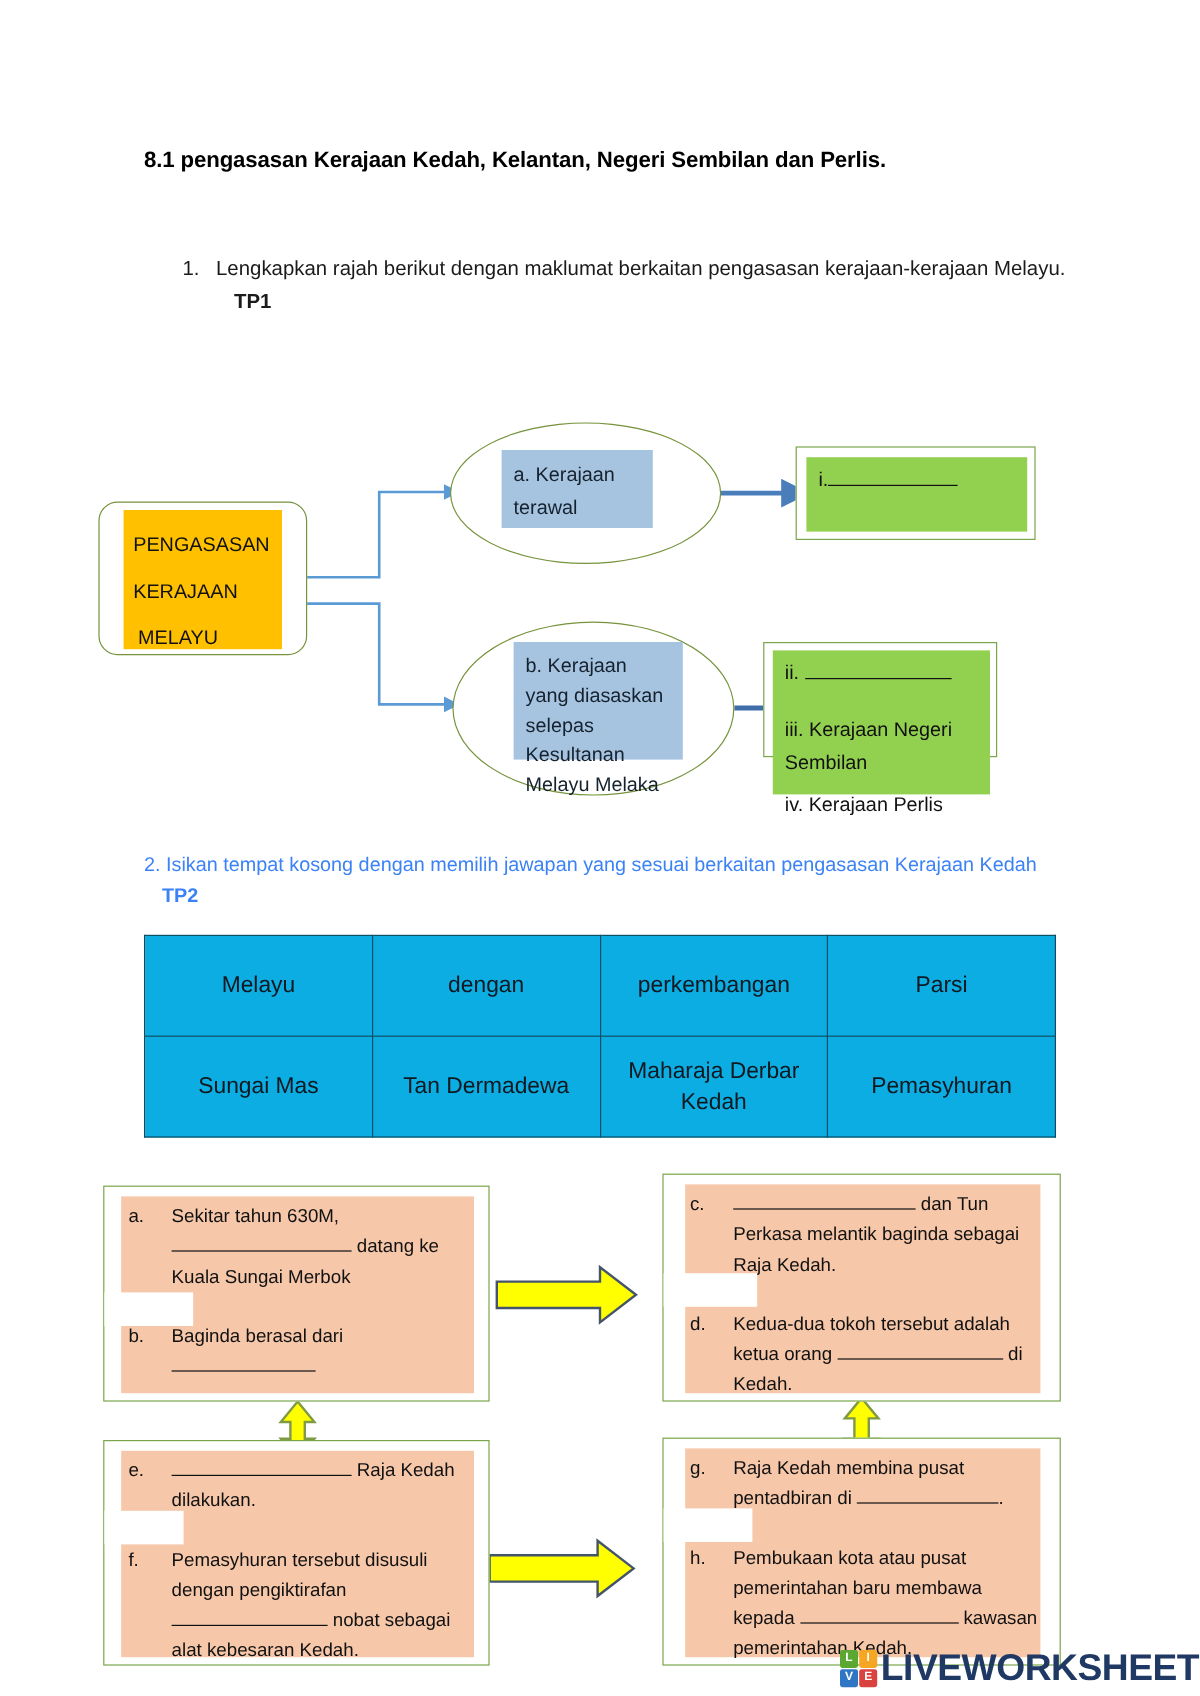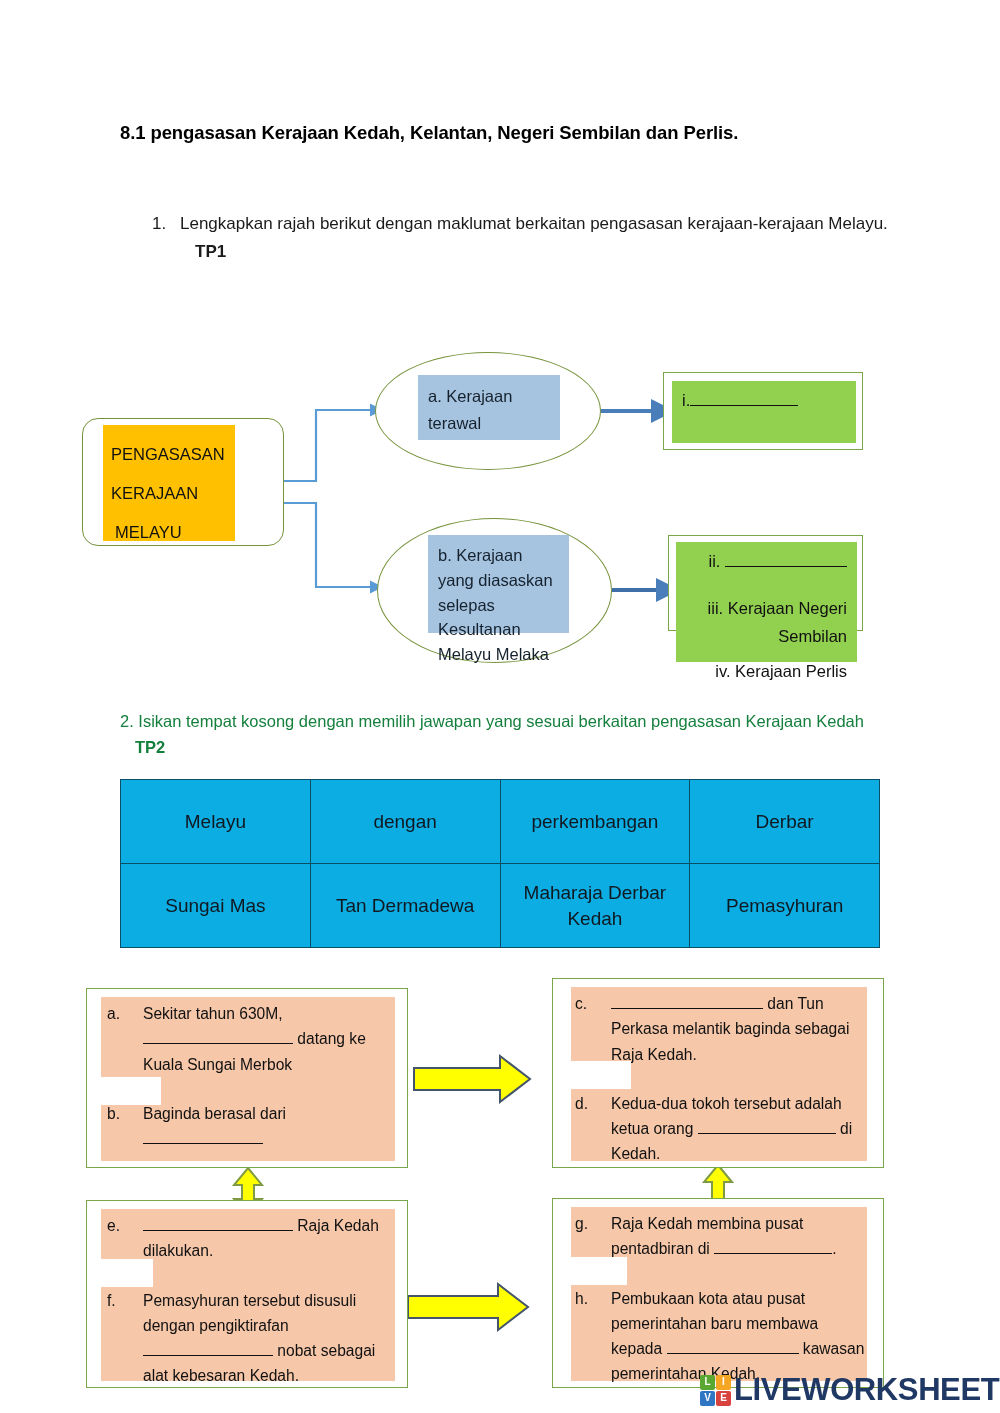--- a/index.html
+++ b/index.html
@@ -50,21 +50,21 @@
     margin-left: 28px;
     display: block;
   }
   .q2 {
     position: absolute;
     left: 120px;
     top: 708px;
     width: 790px;
     font-size: 16.5px;
     line-height: 1.6;
-    color: #15803d;
+    color: #3b82f6;
   }
   b.tp { font-weight: bold; margin-left: 15px; }
 
   
   .diagram { position: absolute; left: 0; top: 0; width: 1000px; height: 1413px; pointer-events: none;}
   .diagram svg { position: absolute; left: 0; top: 0; }
 
   .rounded-green-box {
     position: absolute;
     border: 1.6px solid #77933c;
@@ -259,57 +259,57 @@
       <g stroke="#7F9A44" stroke-width="2" fill="#FFFF00">
         <path d="M248,1168 L262,1185 L254,1185 L254,1199 L262,1199 L248,1216 L234,1199 L242,1199 L242,1185 L234,1185 z"></path>
       </g>
 
       <g stroke="#7F9A44" stroke-width="2" fill="#FFFF00">
         <path d="M718,1165 L732,1182 L724,1182 L724,1199 L732,1199 L718,1216 L704,1199 L712,1199 L712,1182 L704,1182 z"></path>
       </g>
     </svg>
   </div>
 
-  <div class="rounded-green-box" style="left:82px; top:418px; width:202px; height:128px;">
+  <div class="rounded-green-box" style="left:82px; top:418px; width:174px; height:128px;">
     <div class="orange-fill" style="left:20px; top:6px; width:132px; height:116px;">
       <span>PENGASASAN</span>
       <span>KERAJAAN</span>
       <span class="indent">MELAYU</span>
     </div>
   </div>
 
   <div class="ellipse" style="left:375px; top:352px; width:226px; height:118px;"></div>
-  <div class="blue-fill" style="left:418px; top:375px; width:142px; height:65px;">a. Kerajaan terawal</div>
+  <div class="blue-fill" style="left:418px; top:375px; width:126px; height:65px;">a. Kerajaan terawal</div>
 
   <div class="ellipse" style="left:377px; top:518px; width:235px; height:145px;"></div>
   <div class="blue-fill" style="left:428px; top:535px; width:141px; height:98px; line-height:1.5;">b. Kerajaan yang diasaskan selepas Kesultanan Melayu Melaka</div>
 
   <div class="green-outer" style="left:663px; top:372px; width:200px; height:78px;">
     <div class="green-fill" style="left:8px; top:8px; width:184px; height:62px;">
       <span>i.</span><span class="blank" style="width:108px;"></span>
     </div>
   </div>
 
-  <div class="green-outer" style="left:668px; top:535px; width:195px; height:96px;text-align:right;">
+  <div class="green-outer" style="left:636px; top:535px; width:195px; height:96px;">
     <div class="green-fill" style="left:7px; top:6px; width:181px; height:120px;">
       <div><span>ii. </span><span class="blank" style="width:122px;"></span></div>
       <div style="margin-top:20px;">iii. Kerajaan Negeri Sembilan</div>
       <div style="margin-top:8px;">iv. Kerajaan Perlis</div>
     </div>
   </div>
 
   <div class="q2"><span>2. Isikan tempat kosong dengan memilih jawapan yang sesuai berkaitan pengasasan Kerajaan Kedah </span><b class="tp">TP2</b></div>
 
   <table class="wordbank">
     <tbody>
       <tr>
         <td>Melayu</td>
         <td>dengan</td>
         <td>perkembangan</td>
-        <td>Derbar</td>
+        <td>Parsi</td>
       </tr>
       <tr>
         <td>Sungai Mas</td>
         <td>Tan Dermadewa</td>
         <td>Maharaja Derbar Kedah</td>
         <td>Pemasyhuran</td>
       </tr>
     </tbody>
   </table>
 

